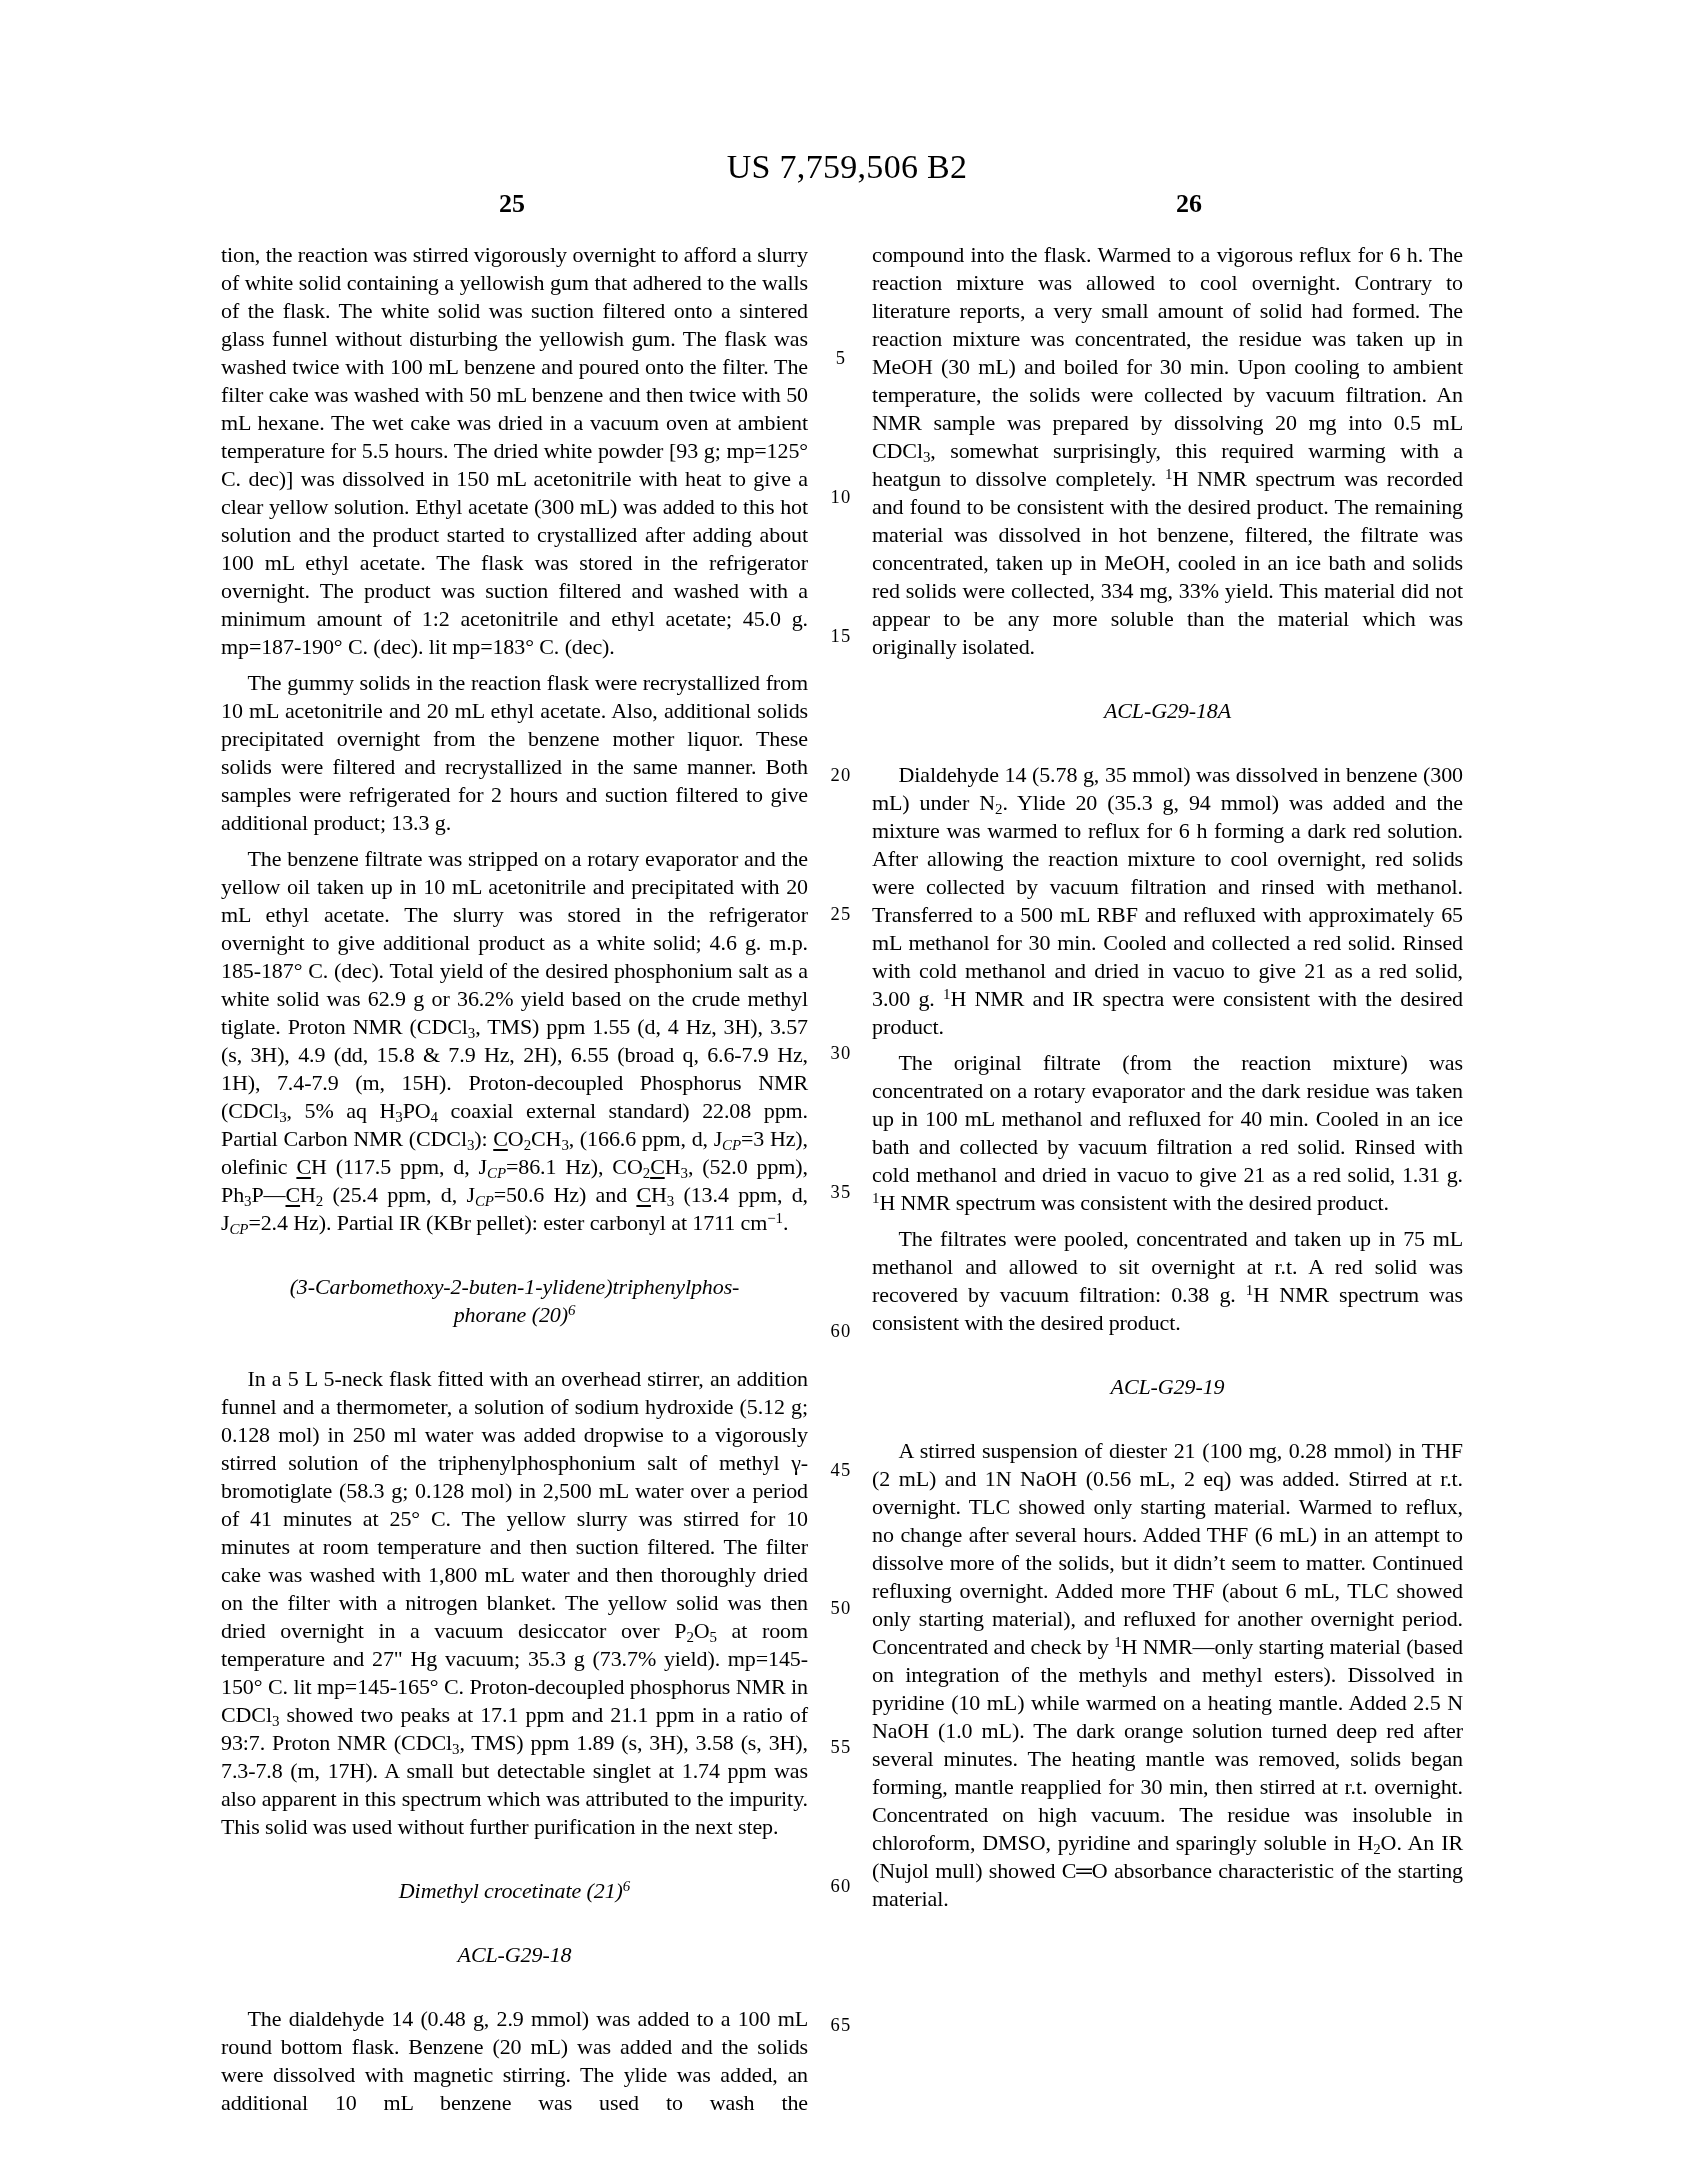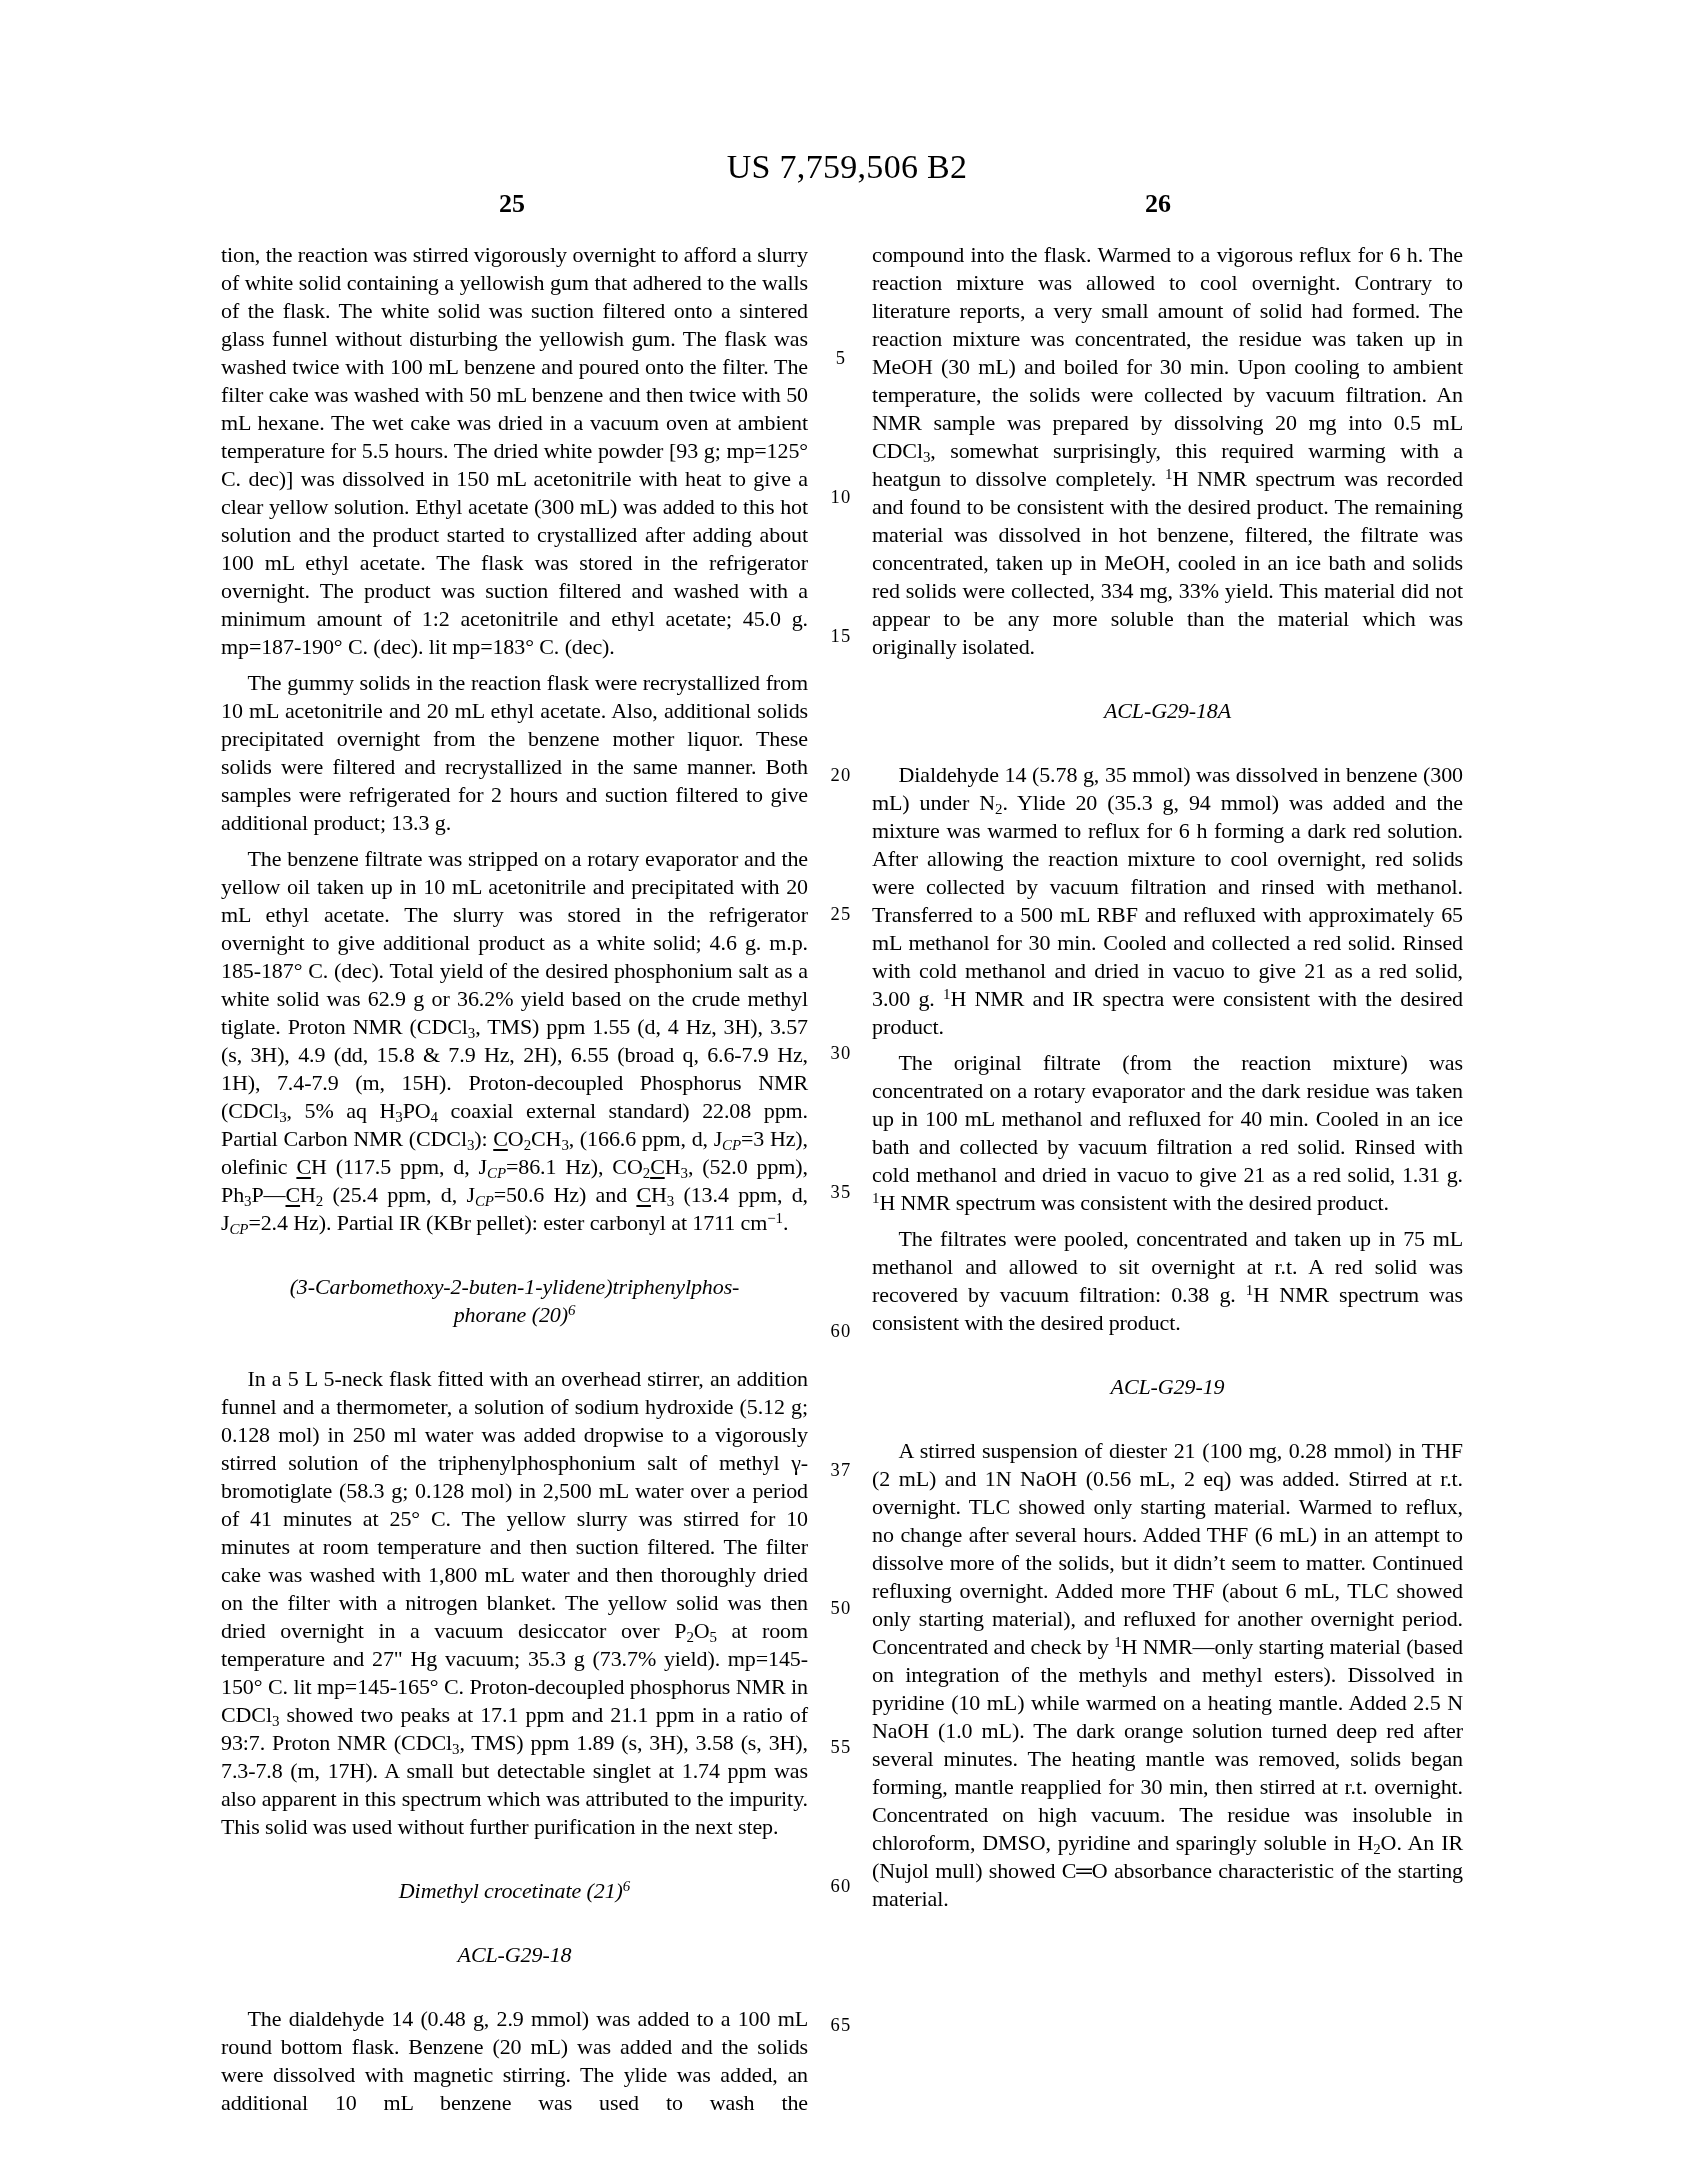--- a/index.html
+++ b/index.html
@@ -10,21 +10,21 @@
   }
   .patent-header {
     position:absolute; top:148px; left:0; width:1694px;
     text-align:center; font-size:34px; letter-spacing:0.3px;
   }
   .colnum {
     position:absolute; top:189px; width:198px; text-align:center;
     font-size:26px; font-weight:700;
   }
   .colnum-left  { left:413px; }
-  .colnum-right { left:1059px; }
+  .colnum-right { left:1090px; }
   .col {
     position:absolute; top:233px; font-size:22px; line-height:28px;
     text-align:justify; letter-spacing:-0.1px;
   }
   .col-left  { left:213px;  width:603px; }
   .col-right { left:864px; width:607px; }
   p.body { margin:8px; text-indent:26.5px; }
   p.body.first { text-indent:0; }
   p.body.jlast { text-align-last:justify; }
   .sec-heading {
@@ -50,21 +50,21 @@
   <div class="colnum colnum-right">26</div>
 
   <span class="gutter-num" style="top:344px">5</span>
   <span class="gutter-num" style="top:483px">10</span>
   <span class="gutter-num" style="top:622px">15</span>
   <span class="gutter-num" style="top:761px">20</span>
   <span class="gutter-num" style="top:900px">25</span>
   <span class="gutter-num" style="top:1039px">30</span>
   <span class="gutter-num" style="top:1178px">35</span>
   <span class="gutter-num" style="top:1317px">60</span>
-  <span class="gutter-num" style="top:1456px">37</span>
+  <span class="gutter-num" style="top:1456px">45</span>
   <span class="gutter-num" style="top:1594px">50</span>
   <span class="gutter-num" style="top:1733px">55</span>
   <span class="gutter-num" style="top:1872px">60</span>
   <span class="gutter-num" style="top:2011px">65</span>
 
   <div class="col col-left">
     <p class="body first">tion, the reaction was stirred vigorously overnight to afford a slurry of white solid containing a yellowish gum that adhered to the walls of the flask. The white solid was suction filtered onto a sintered glass funnel without disturbing the yellowish gum. The flask was washed twice with 100 mL benzene and poured onto the filter. The filter cake was washed with 50 mL benzene and then twice with 50 mL hexane. The wet cake was dried in a vacuum oven at ambient temperature for 5.5 hours. The dried white powder [93 g; mp=125° C. dec)] was dissolved in 150 mL acetonitrile with heat to give a clear yellow solution. Ethyl acetate (300 mL) was added to this hot solution and the product started to crystallized after adding about 100 mL ethyl acetate. The flask was stored in the refrigerator overnight. The product was suction filtered and washed with a minimum amount of 1:2 acetonitrile and ethyl acetate; 45.0 g. mp=187-190° C. (dec). lit mp=183° C. (dec).</p>
     <p class="body">The gummy solids in the reaction flask were recrystallized from 10 mL acetonitrile and 20 mL ethyl acetate. Also, additional solids precipitated overnight from the benzene mother liquor. These solids were filtered and recrystallized in the same manner. Both samples were refrigerated for 2 hours and suction filtered to give additional product; 13.3 g.</p>
     <p class="body">The benzene filtrate was stripped on a rotary evaporator and the yellow oil taken up in 10 mL acetonitrile and precipitated with 20 mL ethyl acetate. The slurry was stored in the refrigerator overnight to give additional product as a white solid; 4.6 g. m.p. 185-187° C. (dec). Total yield of the desired phosphonium salt as a white solid was 62.9 g or 36.2% yield based on the crude methyl tiglate. Proton NMR (CDCl<sub>3</sub>, TMS) ppm 1.55 (d, 4 Hz, 3H), 3.57 (s, 3H), 4.9 (dd, 15.8 &amp; 7.9 Hz, 2H), 6.55 (broad q, 6.6-7.9 Hz, 1H), 7.4-7.9 (m, 15H). Proton-decoupled Phosphorus NMR (CDCl<sub>3</sub>, 5% aq H<sub>3</sub>PO<sub>4</sub> coaxial external standard) 22.08 ppm. Partial Carbon NMR (CDCl<sub>3</sub>): <u>C</u>O<sub>2</sub>CH<sub>3</sub>, (166.6 ppm, d, J<sub><i>CP</i></sub>=3 Hz), olefinic <u>C</u>H (117.5 ppm, d, J<sub><i>CP</i></sub>=86.1 Hz), CO<sub>2</sub><u>C</u>H<sub>3</sub>, (52.0 ppm), Ph<sub>3</sub>P—<u>C</u>H<sub>2</sub> (25.4 ppm, d, J<sub><i>CP</i></sub>=50.6 Hz) and <u>C</u>H<sub>3</sub> (13.4 ppm, d, J<sub><i>CP</i></sub>=2.4 Hz). Partial IR (KBr pellet): ester carbonyl at 1711 cm<sup>−1</sup>.</p>
     <div class="sec-heading">(3-Carbomethoxy-2-buten-1-ylidene)triphenylphos-<br>phorane (20)<sup>6</sup></div>

